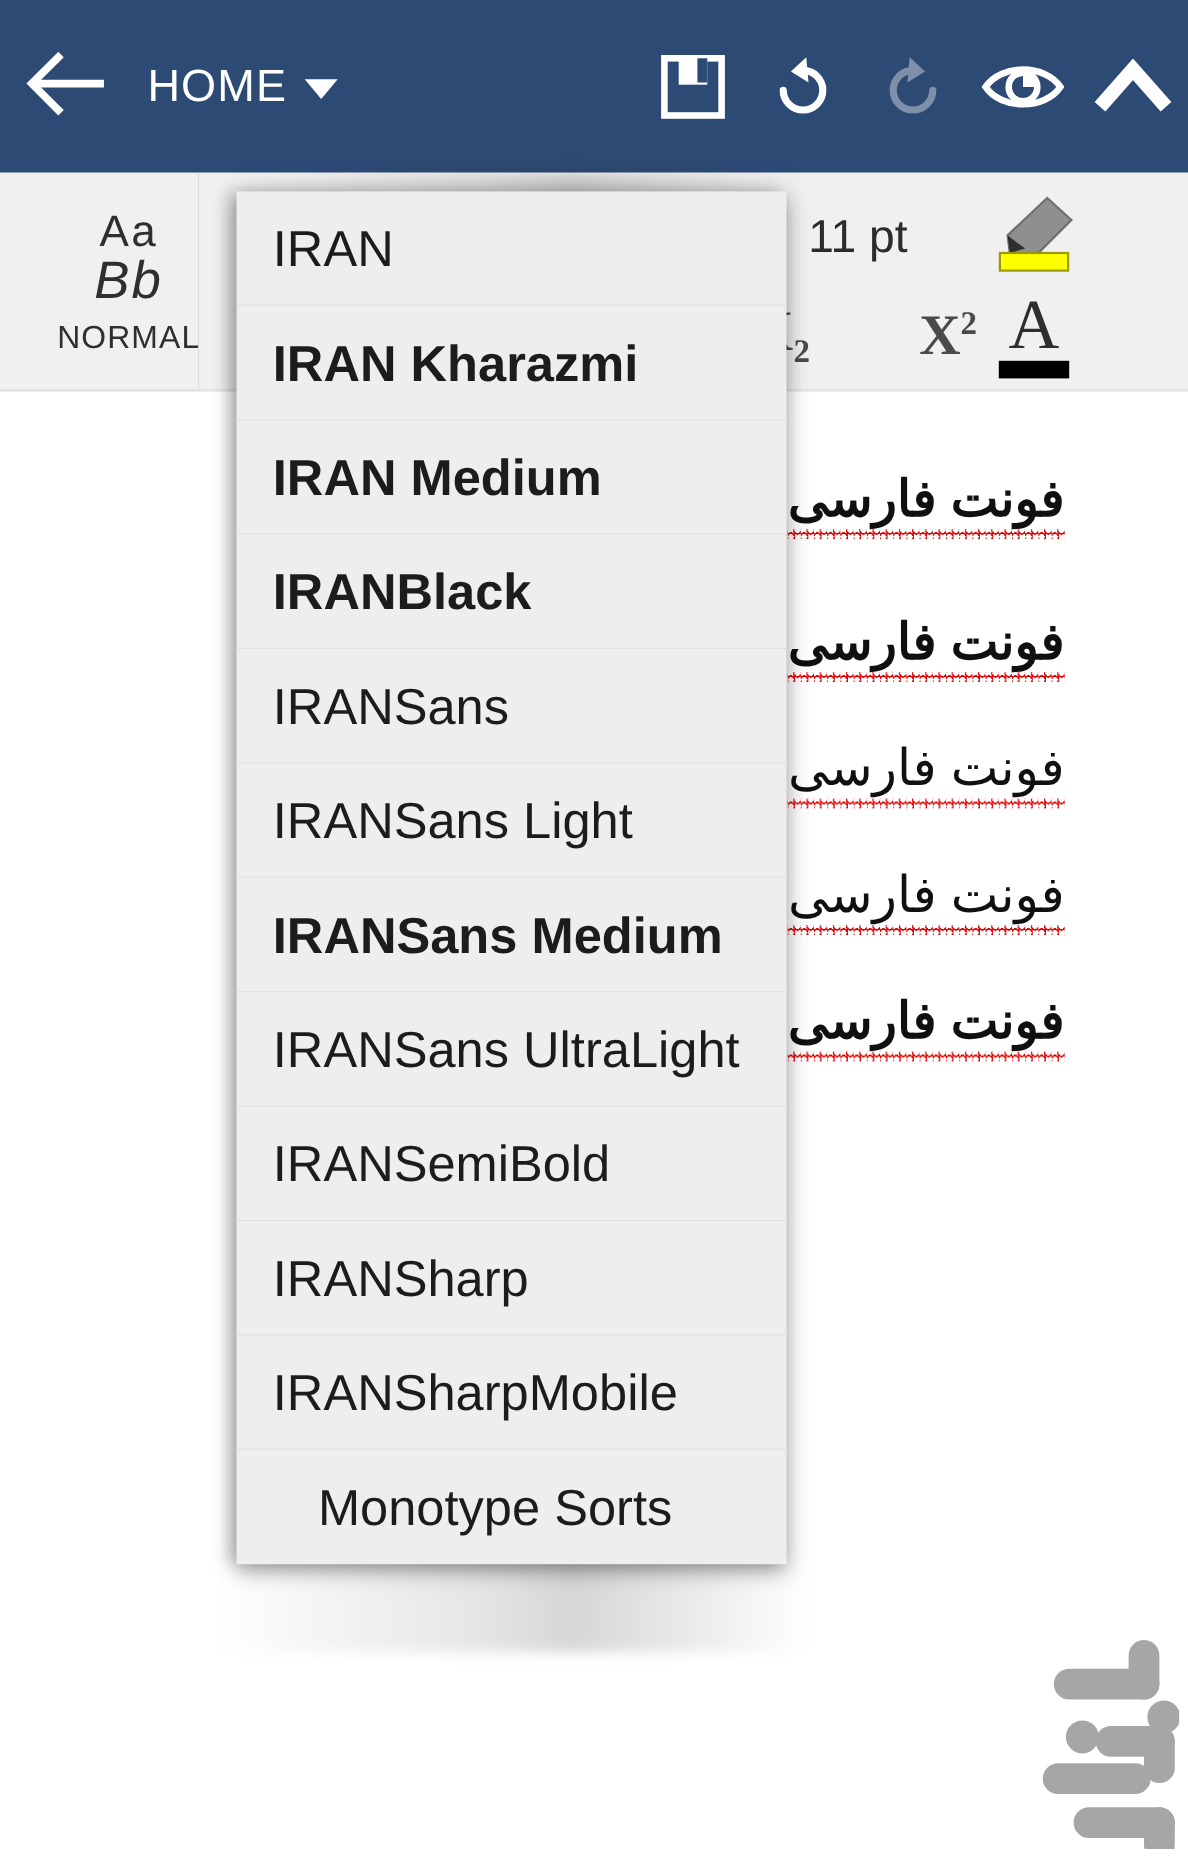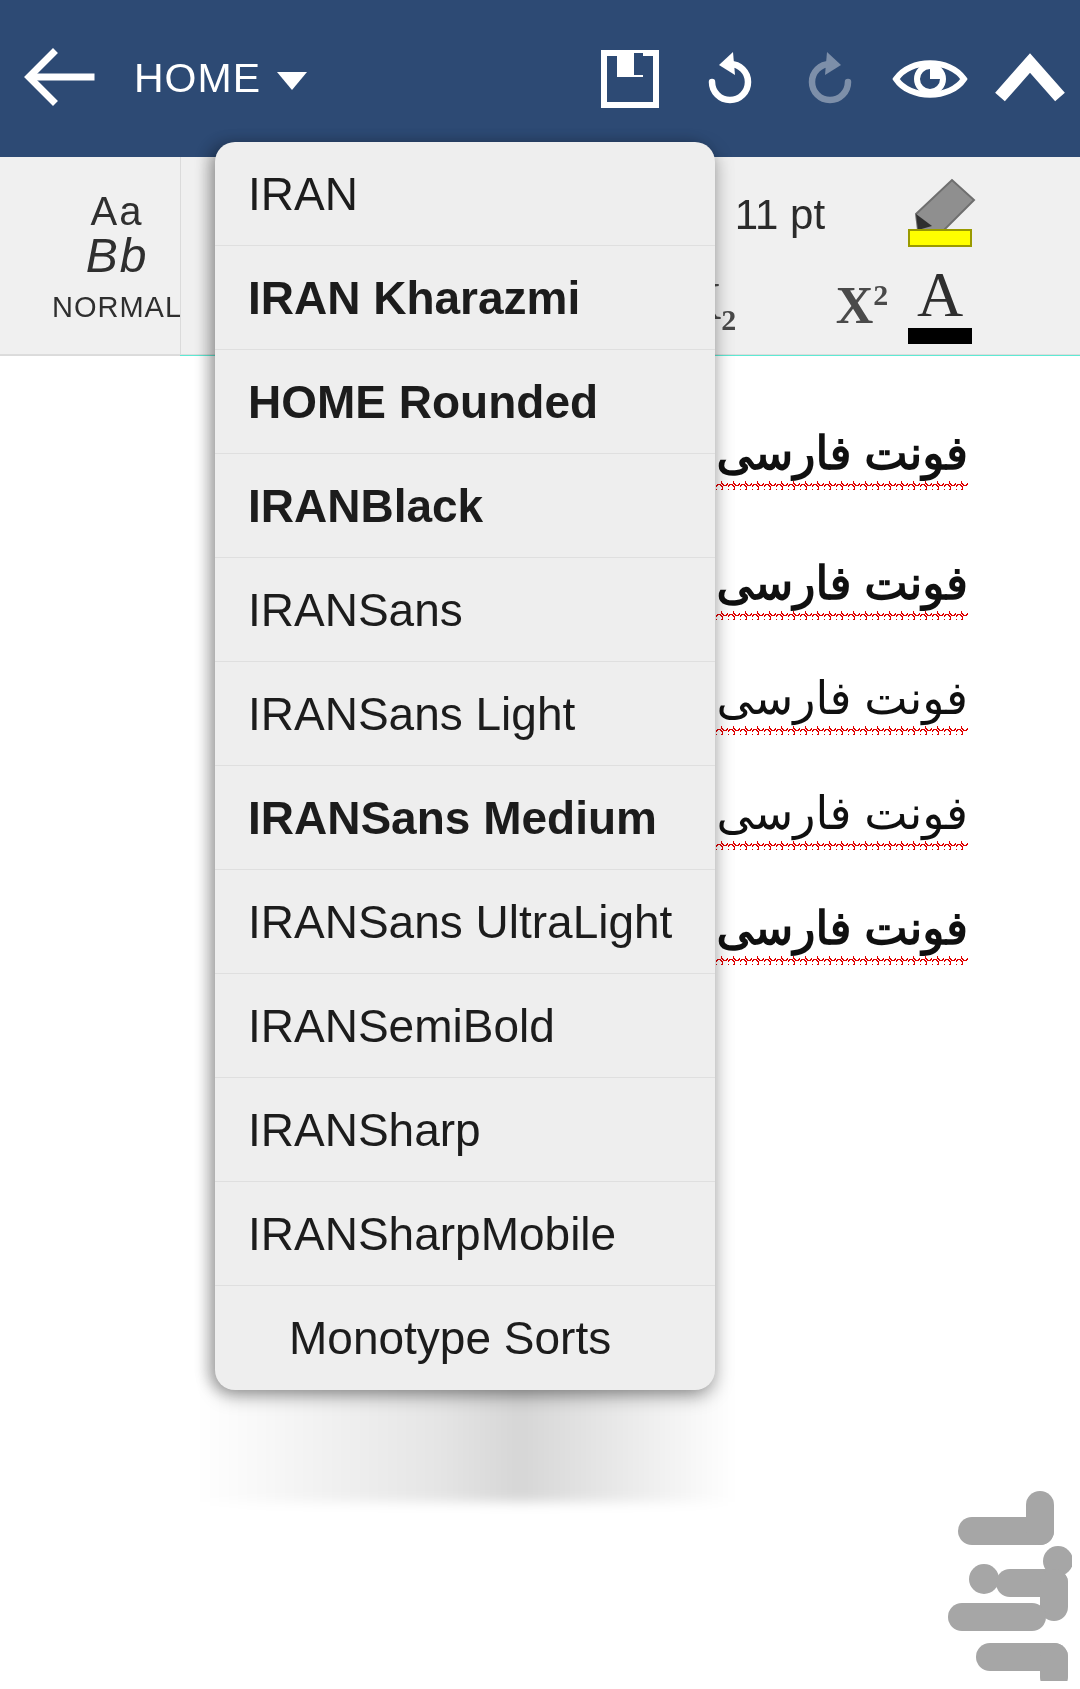--- a/index.html
+++ b/index.html
@@ -3,21 +3,21 @@
 <meta charset="utf-8">
 <style>
   * { box-sizing: border-box; margin: 0; padding: 0; }
   html, body {
     width: 1080px; height: 1689px;
     background: #ffffff;
     font-family: "Liberation Sans", sans-serif;
     overflow: hidden;
   }
 
-  #root { position: relative; width: 1080px; height: 1585px; background: #5eead4; padding-left: 23px; }
+  #root { position: relative; width: 1080px; height: 1585px; background: #e5e5e5; padding-left: 23px; }
 
   
   .appbar {
     position: absolute; left: 0; top: 0; width: 1080px; height: 157px;
     background: #2d4a74;
     display: flex; align-items: center;
   }
   .appbar-inner { display: flex; align-items: center; width: 100%; height: 100%; }
 
   .ab-btn {
@@ -111,24 +111,23 @@
   .watermark { position: absolute; right: 8px; bottom: 8px; width: 200px; height: 200px; opacity: 1; }
 
   
   .menu-shadow {
     position: absolute; left: 196px; top: 157px; width: 540px; height: 1345px;
     background: linear-gradient(to right, rgba(0,0,0,0.00) 0%, rgba(0,0,0,0.10) 45%, rgba(0,0,0,0.16) 60%, rgba(0,0,0,0.00) 100%);
     filter: blur(6px);
     pointer-events: none;
   }
   .menu {
-    position: absolute; left: 215px; top: 142px; width: 500px;
+    position: absolute; left: 215px; top: 174px; width: 500px;
     background: #eeeeee;
     box-shadow: 0 6px 18px rgba(0,0,0,0.35), -8px 0 14px rgba(0,0,0,0.18);
-    border-radius: 20px;
   }
   .menu-item {
     height: 104px; display: flex; align-items: center;
     padding-left: 33px; color: #1c1c1c;
     border-bottom: 1px solid #dfdfdf;
     white-space: nowrap; overflow: hidden;
   }
   .menu-item:last-child { border-bottom: none; margin-left: 41px; }
   .mi-size-lg { font-size: 46px; }
   .mi-size-sm { font-size: 30px; }
@@ -296,21 +295,21 @@
   <div class="menu-shadow"></div>
   <div class="menu">
 
     <div class="menu-item mi-size-lg mi-w-regular">
       <span>IRAN</span>
     </div>
     <div class="menu-item mi-size-lg mi-w-bold">
       <span>IRAN Kharazmi</span>
     </div>
     <div class="menu-item mi-size-lg mi-w-bold">
-      <span>HOME Rounded</span>
+      <span>IRAN Medium</span>
     </div>
     <div class="menu-item mi-size-lg mi-w-bold">
       <span>IRANBlack</span>
     </div>
     <div class="menu-item mi-size-lg mi-w-regular">
       <span>IRANSans</span>
     </div>
     <div class="menu-item mi-size-lg mi-w-regular">
       <span>IRANSans Light</span>
     </div>

